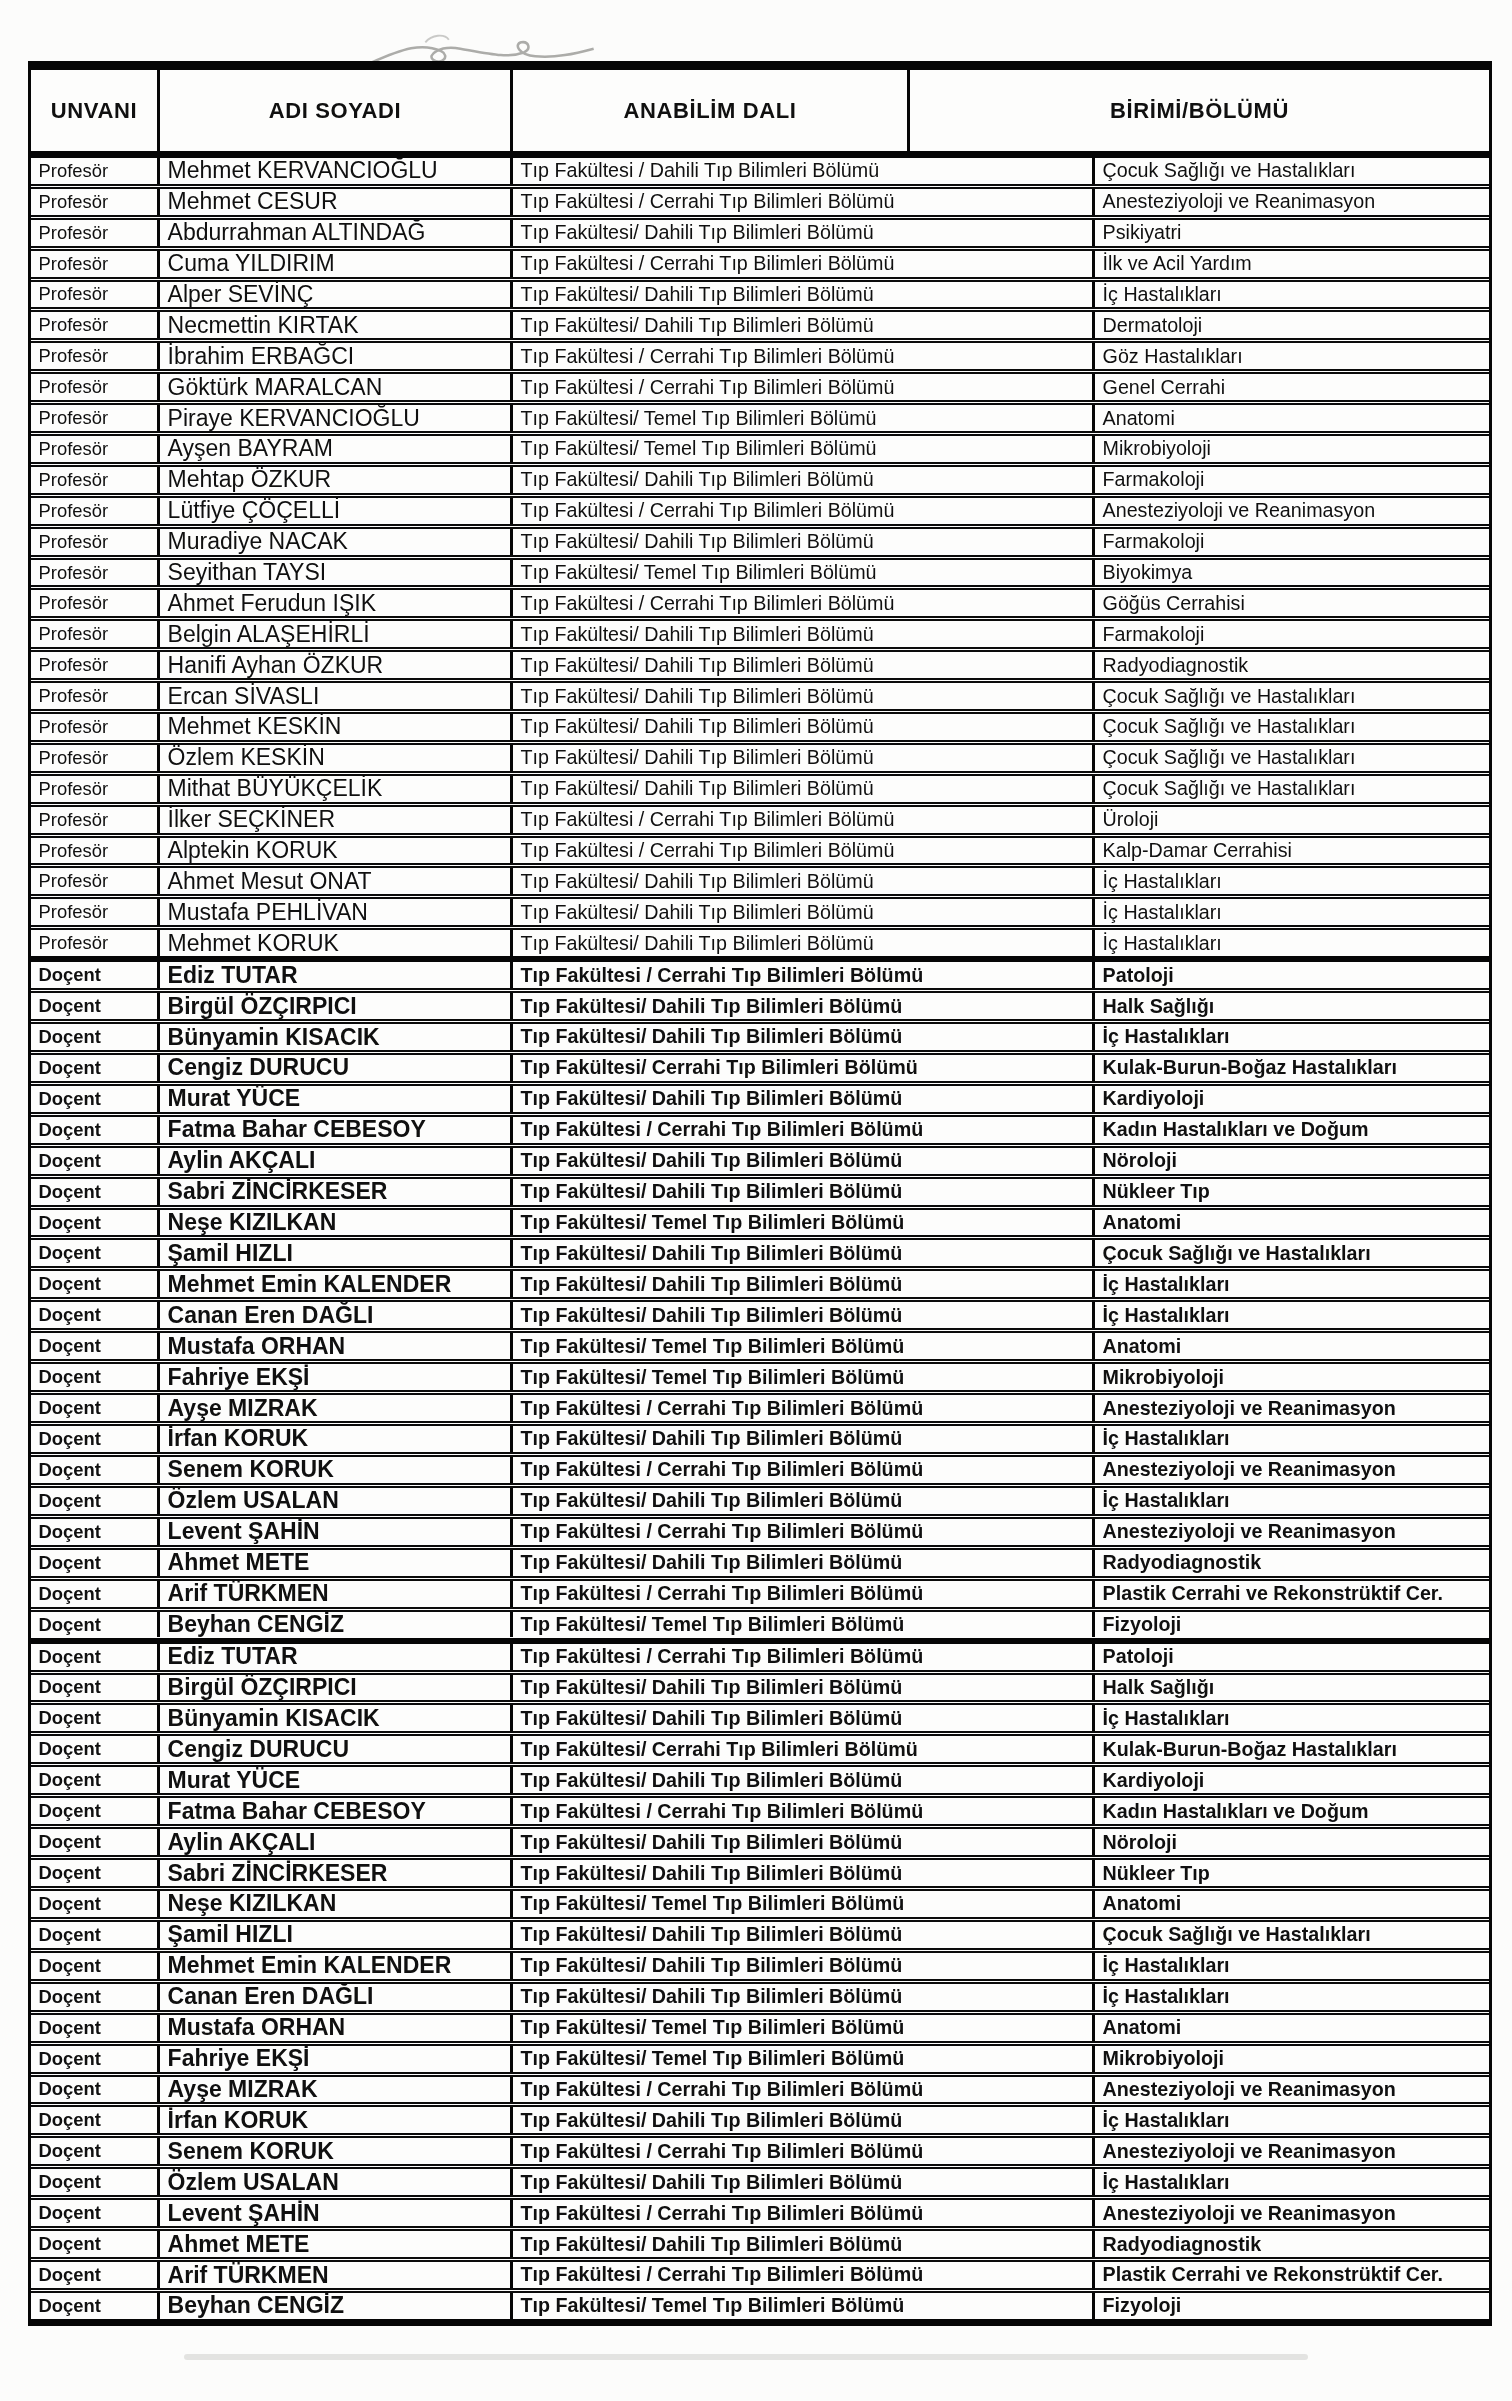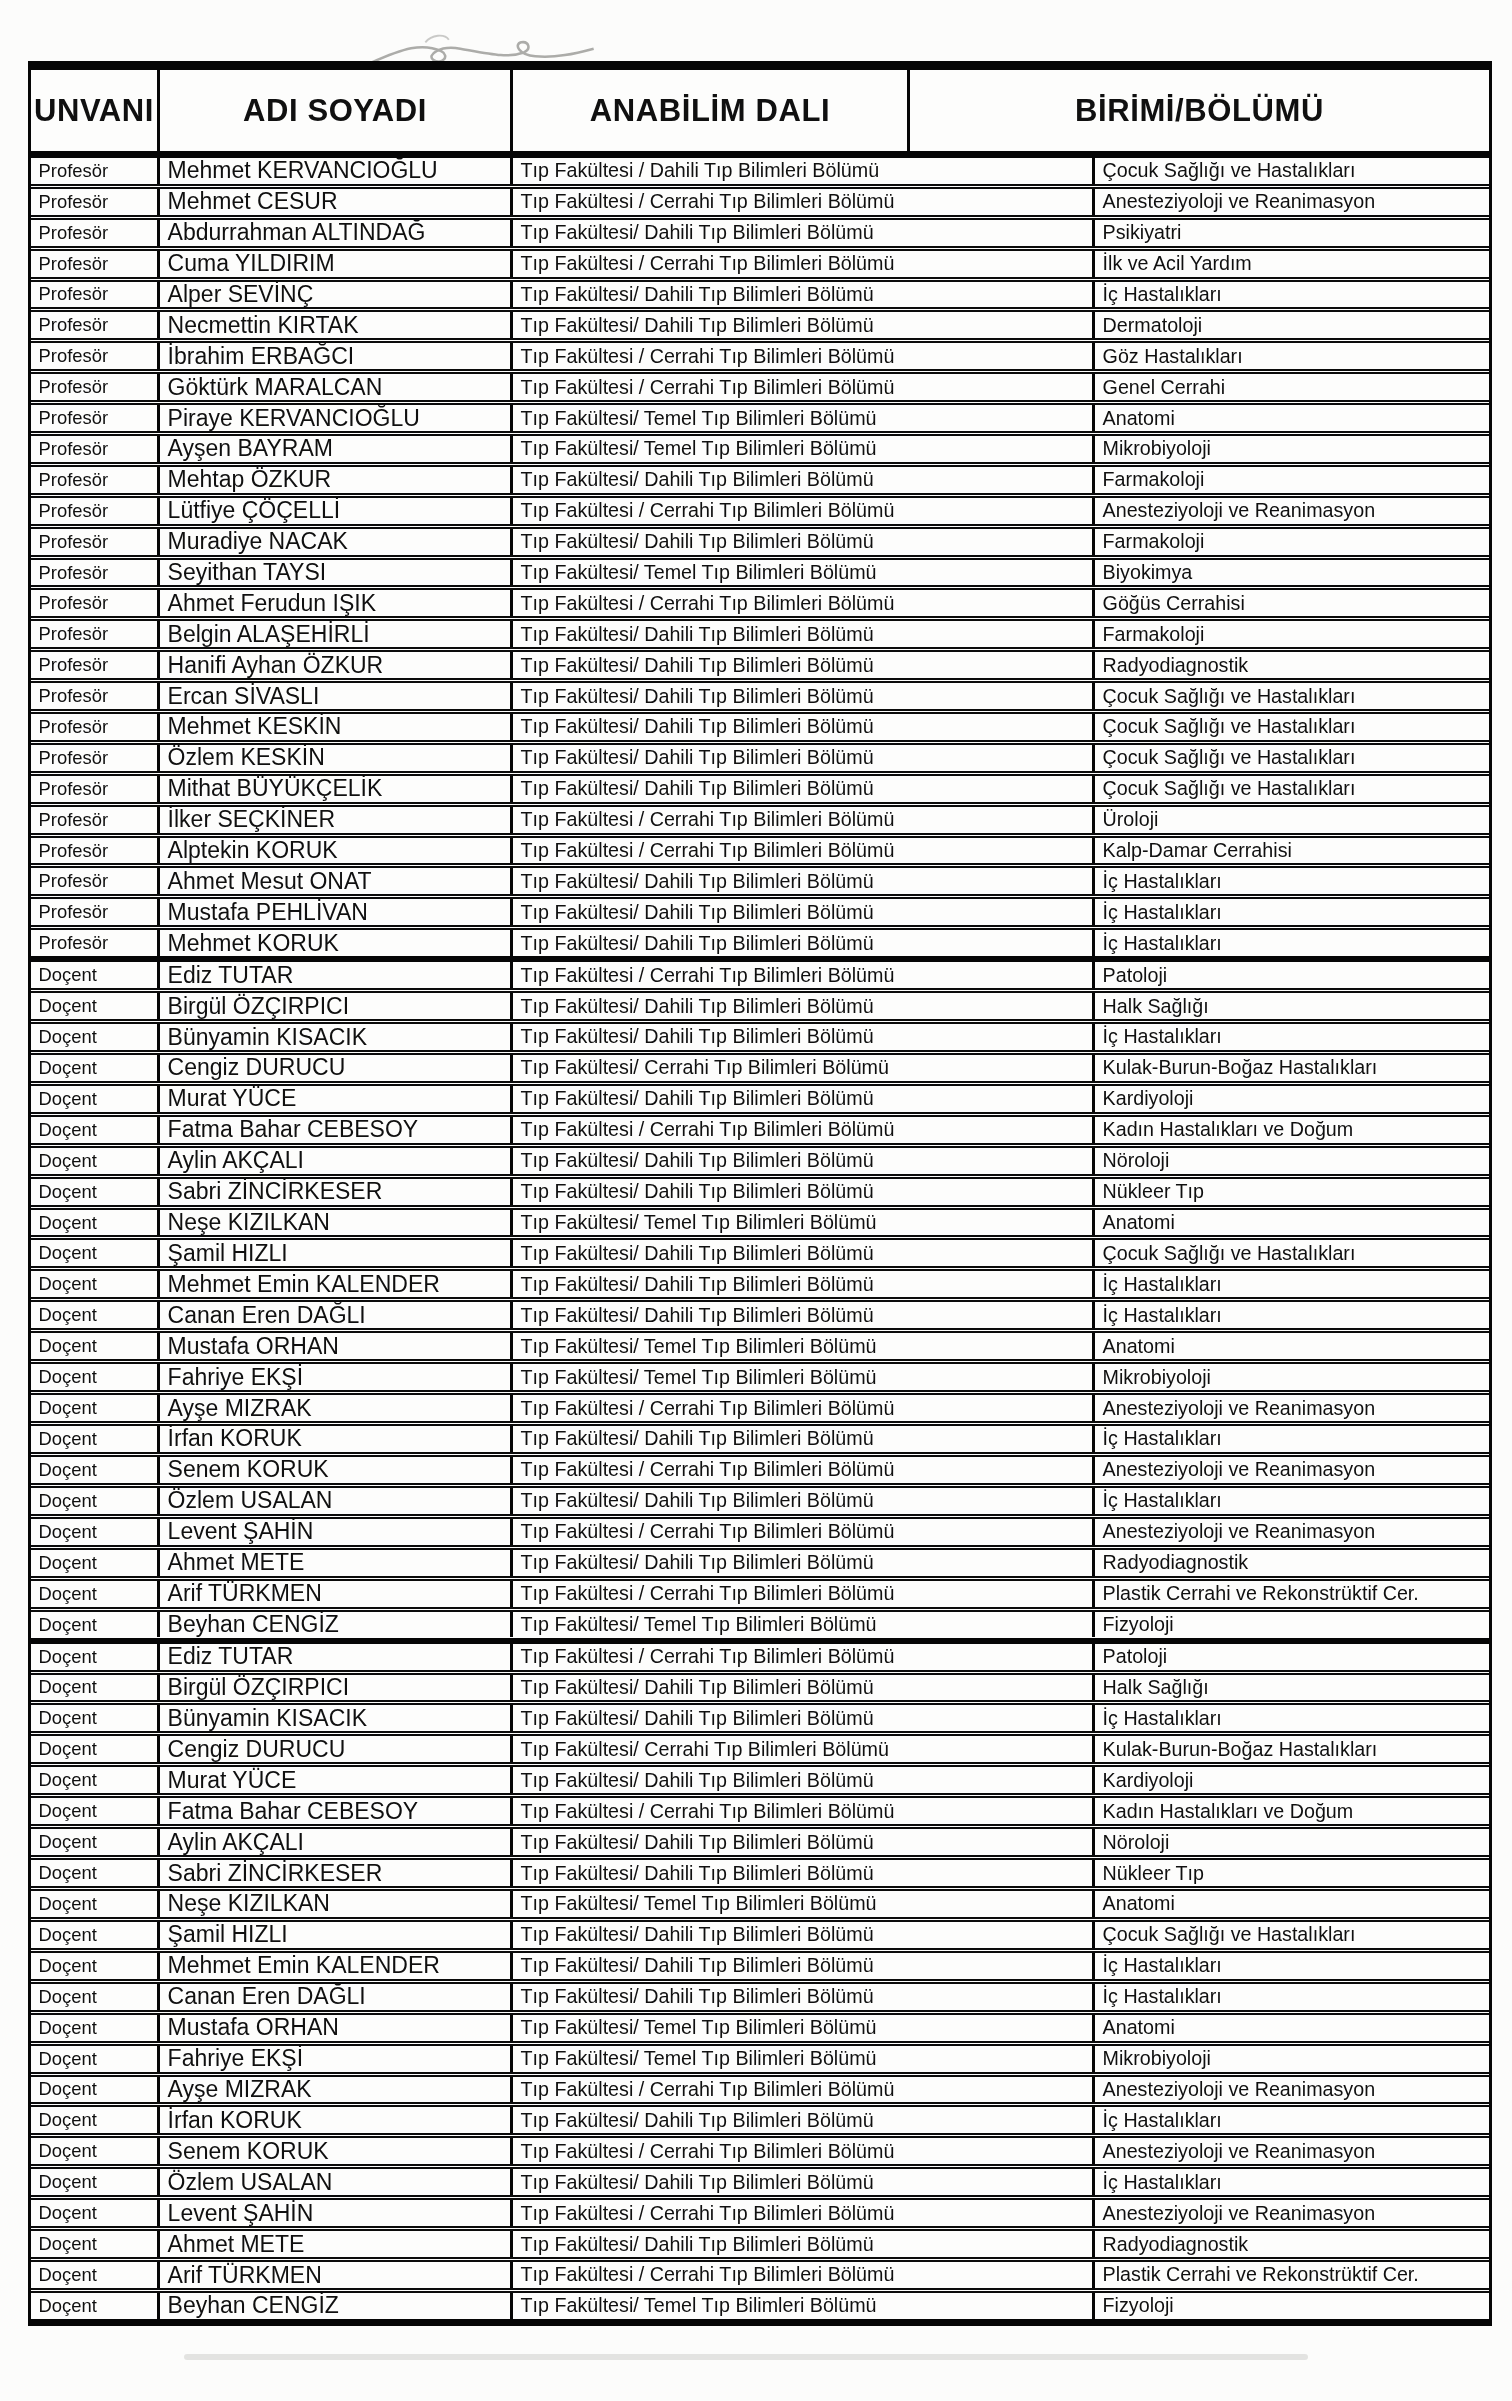--- a/index.html
+++ b/index.html
@@ -19,26 +19,26 @@
     border-bottom:7.6px solid #060606;
     display:flex;flex-direction:column;
     background:#fdfdfc;
   }
   .thead{
     display:flex;flex:none;height:81px;
     border-bottom:7px solid #060606;
   }
   .thead .tcell{
     justify-content:center;
-    font-weight:700;font-size:31px;letter-spacing:0.6px;
+    font-weight:700;font-size:22px;letter-spacing:0.6px;
     padding:0;
   }
   .tbody{flex:1;display:flex;flex-direction:column;min-height:0;justify-content:flex-end;}
   .tgroup{display:flex;flex-direction:column;min-height:0;}
-  .tgroup + .tgroup{border-top:6.4px solid #060606;}
+  .tgroup + .tgroup{border-top:6.4px solid #060606;font-weight:bold;}
   .trow{flex:1;display:flex;min-height:0;}
   .trow + .trow{border-top:5.1px double #0b0b0b;}
   .tcell{
     display:flex;align-items:center;
     box-sizing:border-box;
     overflow:hidden;white-space:nowrap;
     padding-left:7.6px;
   }
   .tcell + .tcell{border-left:3.2px solid #060606;}
   .c0{width:126px;flex:none;font-size:18.4px;}

